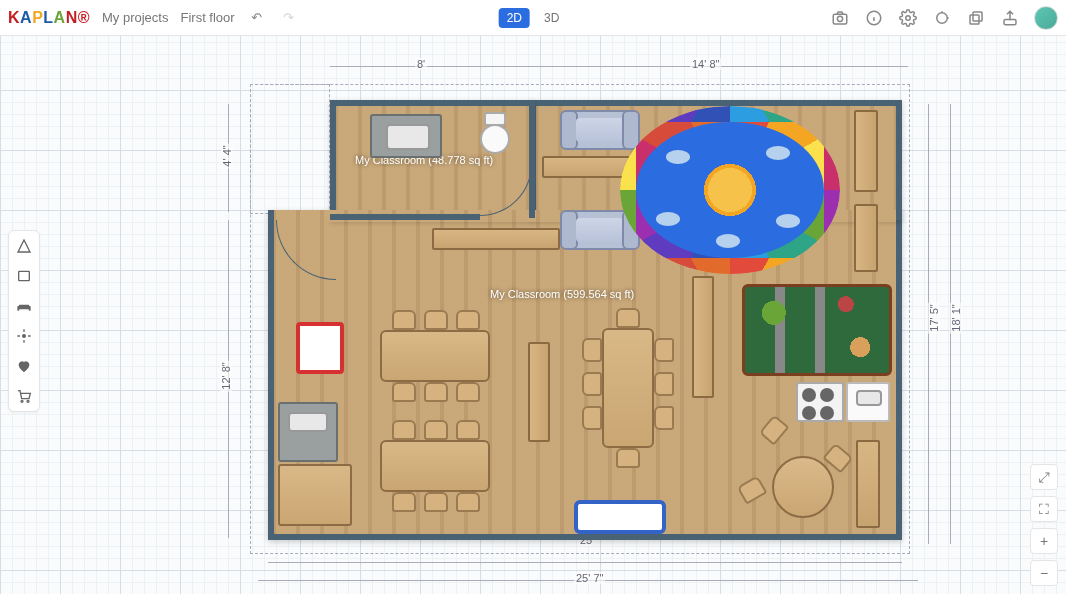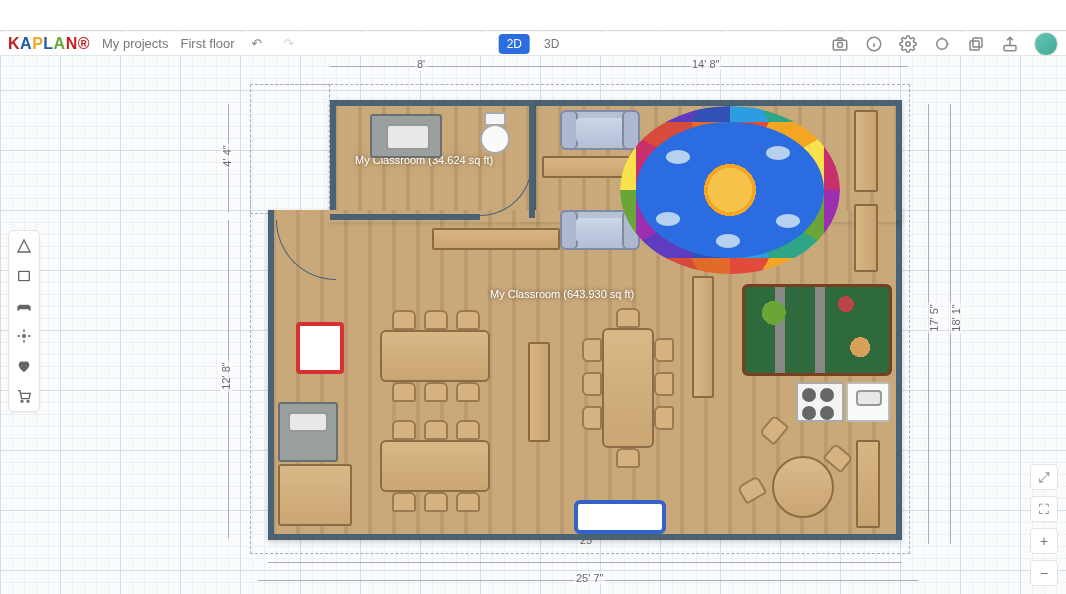--- a/index.html
+++ b/index.html
@@ -1,18 +1,18 @@
 <!DOCTYPE html>
 <html><head>
 <meta charset="utf-8">
 <style>
   * { box-sizing: border-box; margin: 0; padding: 0; }
   body { font-family: Arial, sans-serif; font-size: 13px; color: #555; width: 1066px; height: 594px; overflow: hidden; position: relative; background: #fff; }
   
-  .topbar { height: 24px; display: flex; align-items: center; padding: 0 8px; border-bottom: 1px solid #e5e5e5; gap: 12px; position: relative; z-index: 10; background: #fff; margin-top: 32px; }
+  .topbar { height: 36px; display: flex; align-items: center; padding: 0 8px; border-bottom: 1px solid #e5e5e5; gap: 12px; position: relative; z-index: 10; background: #fff; }
   .logo { font-weight: 900; font-size: 16px; letter-spacing: 0.5px; }
   .logo .k1{color:#c61d23;} .logo .k2{color:#1e5aa8;} .logo .k3{color:#f4a521;} .logo .k4{color:#1e5aa8;} .logo .k5{color:#6aa537;} .logo .k6{color:#c61d23;}
   .nav-link { color:#777; cursor:pointer; font-size:13px; }
   .topbar-center { position:absolute; left:50%; transform:translateX(-50%); display:flex; align-items:center; gap:6px; }
   .mode-btn { padding:3px 8px; border-radius:4px; font-size:12px; color:#737373; cursor:pointer; }
   .mode-btn.active { background:#2b6de0; color:#fff; }
   .topbar-right { margin-left:auto; display:flex; align-items:center; gap:14px; }
   .icon-btn { width:20px; height:20px; display:flex; align-items:center; justify-content:center; cursor:pointer; color:#888; }
   .avatar { width:24px; height:24px; border-radius:50%; background:linear-gradient(135deg,#5ec8b6,#4aa896); cursor:pointer; border:1px solid #ddd; }
   
@@ -217,22 +217,22 @@
     <div class="room" style="left:150px; top:40px; width:205px; height:120px; border-bottom:none;"></div>
 
     <div class="furn" style="left:94px; top:150px; width:622px; height:12px; background:#c9a878; background-image: repeating-linear-gradient(90deg, rgba(165,130,90,0.35) 0 2px, rgba(200,170,125,0.25) 2px 22px, rgba(170,135,95,0.4) 22px 24px);"></div>
 
     <div class="wall" style="left:349px; top:46px; width:6px; height:112px;"></div>
     <div class="wall" style="left:150px; top:154px; width:150px; height:6px;"></div>
 
     <div class="door-arc" style="left:300px; top:100px; width:52px; height:56px; transform:scaleX(-1);"></div>
     <div class="door-arc" style="left:96px; top:160px; width:60px; height:60px;"></div>
 
-    <span class="room-label" style="left:175px; top:94px;">My Classroom (34.624 sq ft)</span>
-    <span class="room-label" style="left:310px; top:228px;">My Classroom (643.930 sq ft)</span>
+    <span class="room-label" style="left:175px; top:94px;">My Classroom (48.778 sq ft)</span>
+    <span class="room-label" style="left:310px; top:228px;">My Classroom (599.564 sq ft)</span>
 
     <div class="furn counter" style="left:190px; top:54px; width:72px; height:44px;">
       <div class="sink" style="left:14px; top:8px; width:44px; height:26px;"></div>
     </div>
     <div class="toilet" style="left:300px; top:52px;">
       <div class="tank"></div>
         <div class="bowl"></div>
     </div>
 
     <div class="sofa" style="left:380px; top:50px; width:80px; height:40px;">

